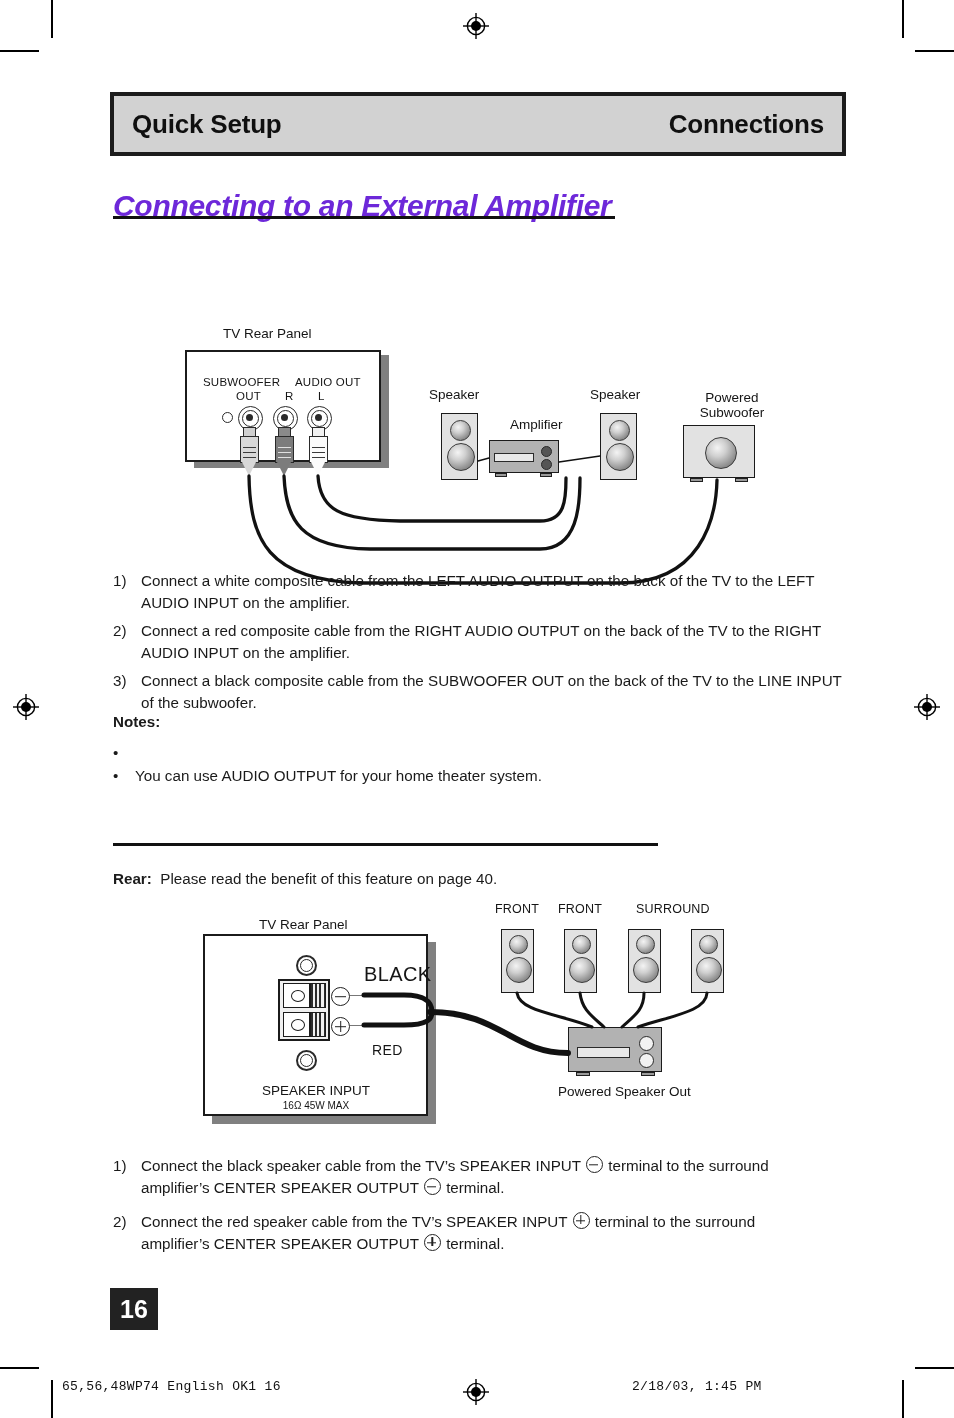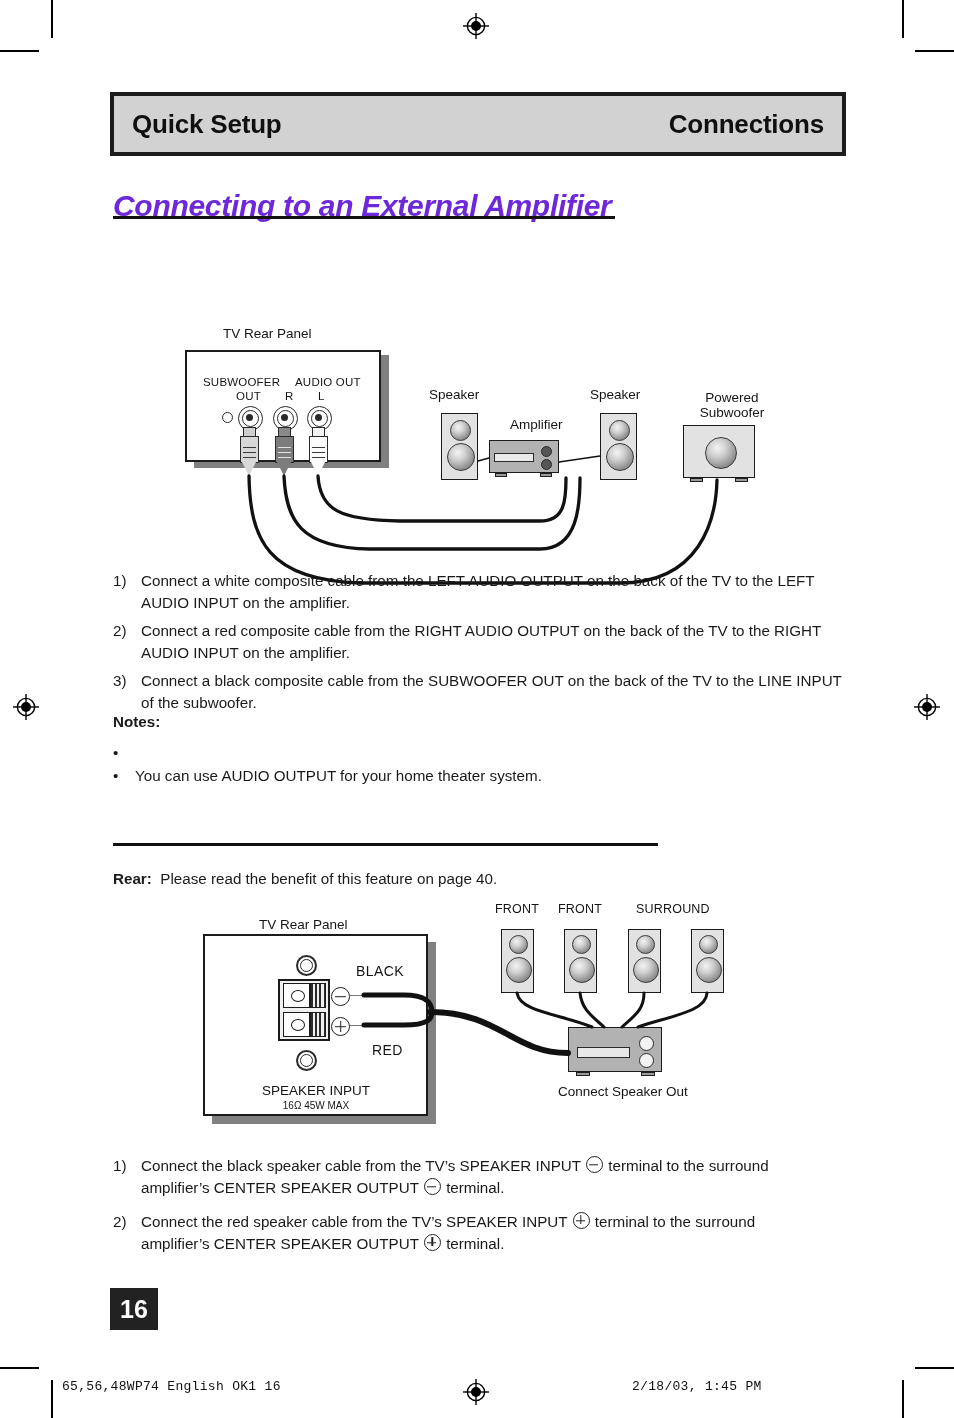--- a/index.html
+++ b/index.html
@@ -527,21 +527,21 @@
       <span class="bar-h"></span>
     </div>
     <div class="sym-circle" style="left:331px; top:1017px; width:17px; height:17px;">
       <span class="bar-h"></span>
       <span class="bar-v"></span>
     </div>
 
     <div class="lead-line" style="left:350px; top:995px; width:14px;"></div>
     <div class="lead-line" style="left:350px; top:1025px; width:14px;"></div>
 
-    <div class="dlabel" style="left:356px; top:963px; font-size:14px; letter-spacing:0.4px;">BLACK</div>
+    <div class="dlabel" style="left:364px; top:963px; font-size:20px; letter-spacing:0.4px;">BLACK</div>
     <div class="dlabel" style="left:372px; top:1042px; font-size:14px; letter-spacing:0.4px;">RED</div>
 
     <div class="dlabel c" style="left:231px; top:1083px; width:170px; font-size:13.5px;">SPEAKER INPUT</div>
     <div class="dlabel c" style="left:231px; top:1100px; width:170px; font-size:10px;">16Ω 45W MAX</div>
 
     <div class="spk-box" style="left:501px; top:929px; width:33px; height:64px;"></div>
     <div class="cone" style="left:509px; top:935px; width:17px; height:17px;"></div>
     <div class="cone" style="left:506px; top:957px; width:24px; height:24px;"></div>
 
     <div class="spk-box" style="left:564px; top:929px; width:33px; height:64px;"></div>
@@ -556,21 +556,21 @@
     <div class="cone" style="left:699px; top:935px; width:17px; height:17px;"></div>
     <div class="cone" style="left:696px; top:957px; width:24px; height:24px;"></div>
 
     <div class="amp-body" style="left:568px; top:1027px; width:94px; height:45px;"></div>
     <div class="amp-slot" style="left:577px; top:1047px; width:53px; height:11px;"></div>
     <div class="amp-knob light" style="left:639px; top:1036px; width:13px; height:13px;"></div>
     <div class="amp-knob light" style="left:639px; top:1053px; width:13px; height:13px;"></div>
     <div class="amp-foot" style="left:576px; top:1072px; width:14px; height:4px;"></div>
     <div class="amp-foot" style="left:641px; top:1072px; width:14px; height:4px;"></div>
 
-    <div class="dlabel" style="left:558px; top:1084px;">Connect Speaker Out</div>
+    <div class="dlabel" style="left:558px; top:1084px;">Powered Speaker Out</div>
 
     <svg width="954" height="1418" style="position:absolute; left:0; top:0;">
       <g fill="none" stroke="#111" stroke-linecap="round">
 
         <path d="M364 995 L404 995 C 428 995, 432 1004, 432 1012" stroke-width="5"></path>
         <path d="M364 1025 L404 1025 C 428 1025, 432 1019, 432 1012" stroke-width="5"></path>
 
         <path d="M430 1012 C 500 1012, 512 1053, 568 1053" stroke-width="6"></path>
 
         <path d="M517 993 C 520 1012, 560 1014, 592 1027" stroke-width="3"></path>

